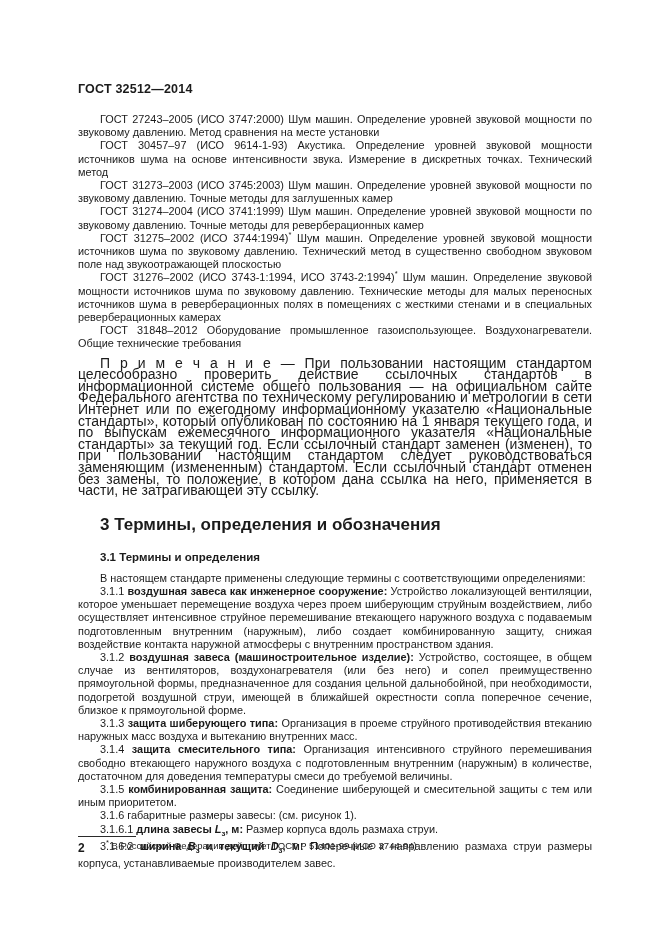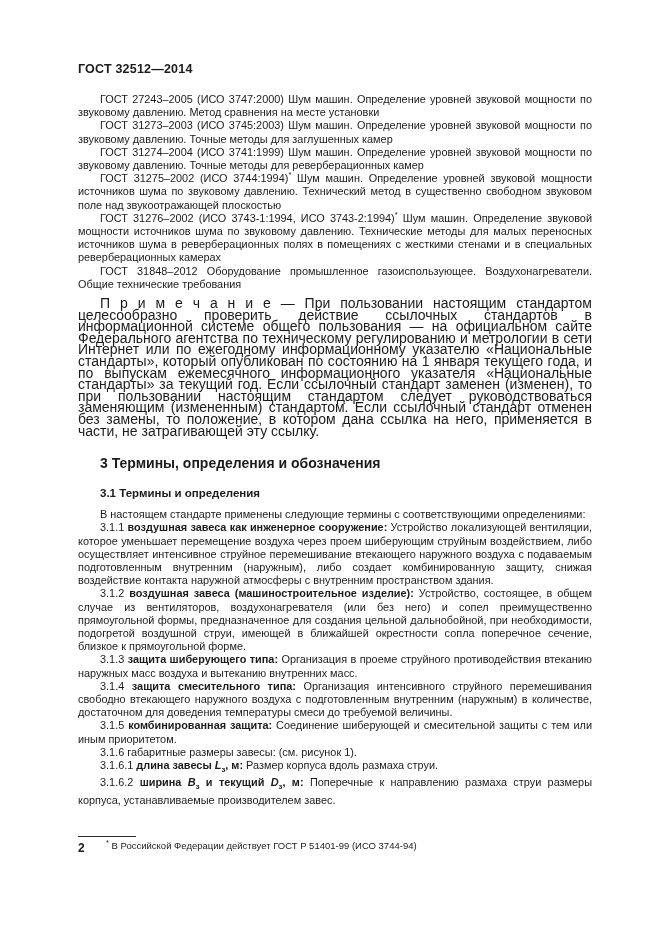--- a/index.html
+++ b/index.html
@@ -5,21 +5,21 @@
   html, body { margin: 0; padding: 0; background: #e8e8e8; }
   .page {
     position: relative;
     width: 661px;
     height: 935px;
     background: #ffffff;
     font-family: "Liberation Sans", sans-serif;
     color: #1b1b1b;
     overflow: hidden;
     box-sizing: border-box;
-    padding: 62px 69px 0 78px;
+    padding: 82px 69px 0 78px;
   }
   .doc-header {
     font-size: 12.5px;
     font-weight: bold;
     letter-spacing: 0.2px;
     margin: 0 0 17px 0;
   }
   .para {
     margin: 0;
     font-size: 10.9px;
@@ -29,21 +29,21 @@
   }
   .note {
     margin: 7px 0 0 0;
     font-size: 14px;
     line-height: 11.6px;
     text-align: justify;
     text-indent: 22px;
   }
   .h2 {
     margin: 18px 0 16px 0;
-    font-size: 14px;
+    font-size: 17px;
     font-weight: bold;
     text-indent: 22px;
   }
   .h3 {
     margin: 14px 0 9px 0;
     font-size: 11.5px;
     font-weight: bold;
     text-indent: 22px;
   }
   .fn-mark { font-size: 7.5px; vertical-align: super; line-height: 0; }
@@ -74,20 +74,21 @@
 </style>
 </head>
 <body>
 
 <div class="page">
 
   <div class="doc-header">ГОСТ 32512—2014</div>
 
   <div>
     <p class="para">ГОСТ 27243–2005 (ИСО 3747:2000) Шум машин. Определение уровней звуковой мощности по звуковому давлению. Метод сравнения на месте установки</p>
+    <p class="para">ГОСТ 30457–97 (ИСО 9614-1-93) Акустика. Определение уровней звуковой мощности источников шума на основе интенсивности звука. Измерение в дискретных точках. Технический метод</p>
     <p class="para">ГОСТ 31273–2003 (ИСО 3745:2003) Шум машин. Определение уровней звуковой мощности по звуковому давлению. Точные методы для заглушенных камер</p>
     <p class="para">ГОСТ 31274–2004 (ИСО 3741:1999) Шум машин. Определение уровней звуковой мощности по звуковому давлению. Точные методы для реверберационных камер</p>
     <p class="para"><span>ГОСТ 31275–2002 (ИСО 3744:1994)</span><sup class="fn-mark">*</sup>
       <span>Шум машин. Определение уровней звуковой мощности источников шума по звуковому давлению. Технический метод в существенно свободном звуковом поле над звукоотражающей плоскостью</span></p>
     <p class="para"><span>ГОСТ 31276–2002 (ИСО 3743-1:1994, ИСО 3743-2:1994)</span><sup class="fn-mark">*</sup>
       <span>Шум машин. Определение звуковой мощности источников шума по звуковому давлению. Технические методы для малых переносных источников шума в реверберационных полях в помещениях с жесткими стенами и в специальных реверберационных камерах</span></p>
     <p class="para">ГОСТ 31848–2012 Оборудование промышленное газоиспользующее. Воздухонагреватели. Общие технические требования</p>
     <p class="note">П р и м е ч а н и е — При пользовании настоящим стандартом целесообразно проверить действие ссылочных стандартов в информационной системе общего пользования — на официальном сайте Федерального агентства по техническому регулированию и метрологии в сети Интернет или по ежегодному информационному указателю «Национальные стандарты», который опубликован по состоянию на 1 января текущего года, и по выпускам ежемесячного информационного указателя «Национальные стандарты» за текущий год. Если ссылочный стандарт заменен (изменен), то при пользовании настоящим стандартом следует руководствоваться заменяющим (измененным) стандартом. Если ссылочный стандарт отменен без замены, то положение, в котором дана ссылка на него, применяется в части, не затрагивающей эту ссылку.</p>
   </div>
 

